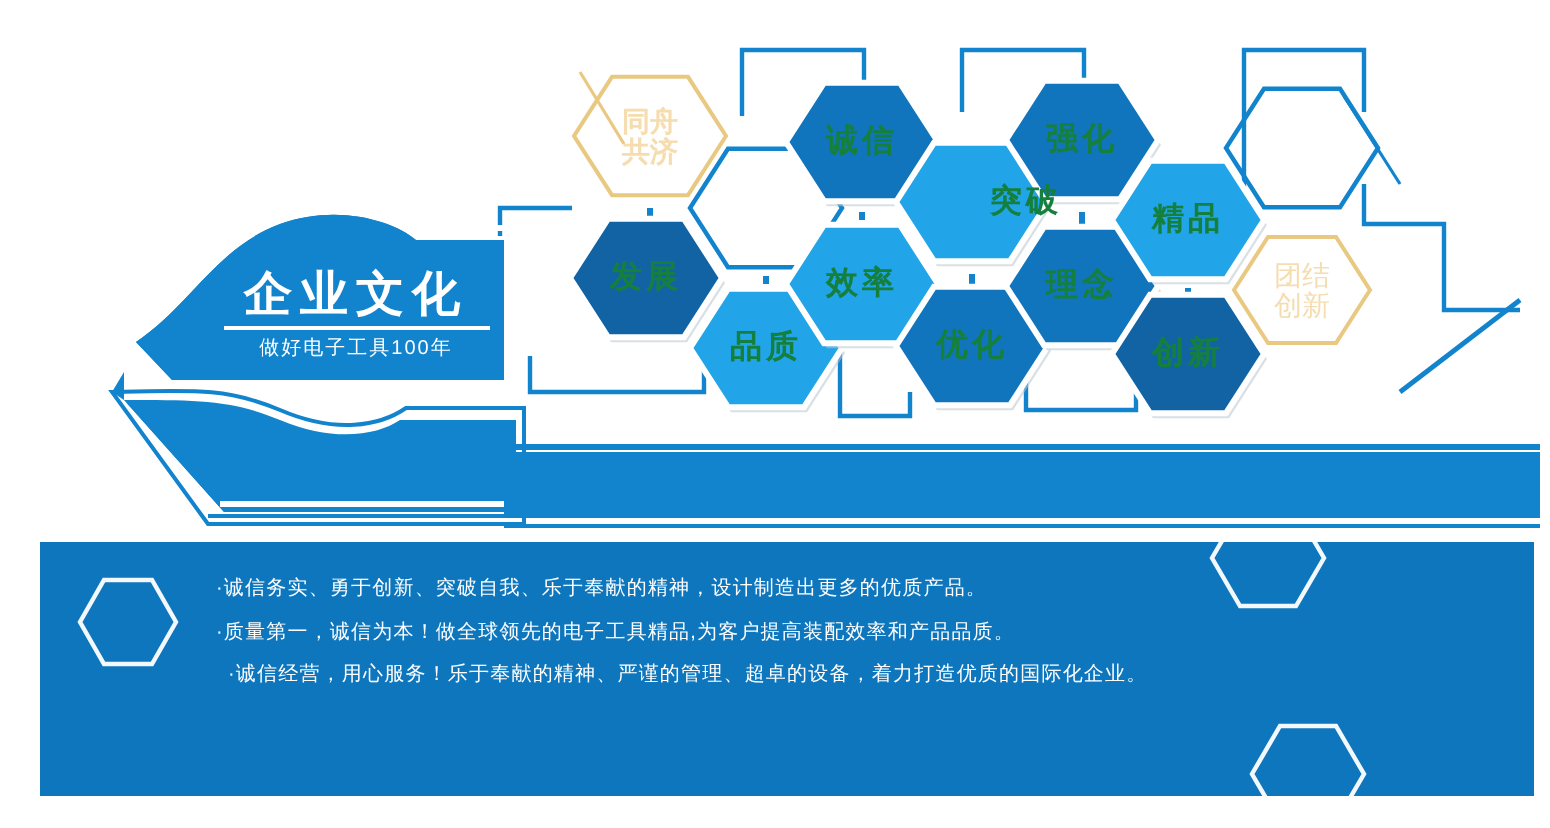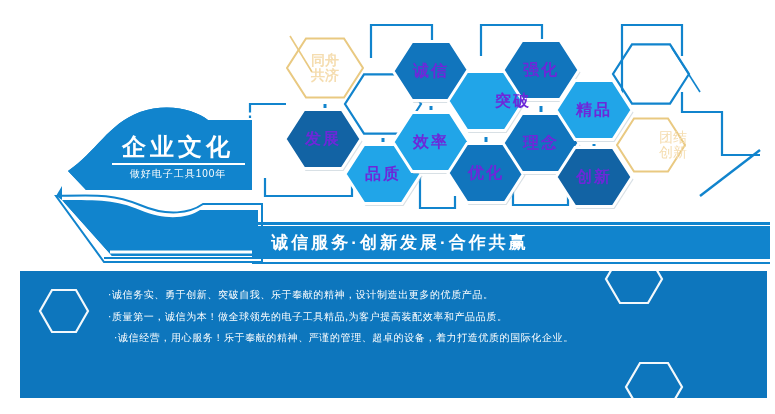--- a/index.html
+++ b/index.html
@@ -3,21 +3,21 @@
 <meta charset="utf-8">
 <style>
   html,body{margin:0;padding:0;background:#ffffff;}
   body{width:775px;height:414px;position:relative;overflow:hidden;
        font-family:"Liberation Sans","DejaVu Sans",sans-serif;}
 
   #stage{position:absolute;left:0;top:0;width:775px;height:414px;}
   #stage svg{position:absolute;left:0;top:0;}
 
   
-  .hexlabel{position:absolute;color:#6d28d9;font-weight:bold;
+  .hexlabel{position:absolute;color:#15803d;font-weight:bold;
             letter-spacing:2px;white-space:nowrap;
             transform:translate(-50%,-50%);pointer-events:none;font-family:Liberation Mono, monospace;}
   .hexlabel.sz1{font-size:16px;}
 
   .ghostlabel{position:absolute;color:#f5ddb0;font-weight:normal;
               white-space:nowrap;text-align:center;line-height:1.05;
               font-size:14px;transform:translate(-50%,-50%);
               pointer-events:none;}
 
   
@@ -165,28 +165,27 @@
       <div class="hexlabel sz1" style="left: 323px; top: 139px;">发展</div>
       <div class="hexlabel sz1" style="left: 383px; top: 174px;">品质</div>
       <div class="hexlabel sz1" style="left: 431px; top: 71px;">诚信</div>
       <div class="hexlabel sz1" style="left: 431px; top: 142px;">效率</div>
       <div class="hexlabel sz1" style="left: 486px; top: 101px; margin-left: 27px;">突破</div>
       <div class="hexlabel sz1" style="left: 486px; top: 173px;">优化</div>
       <div class="hexlabel sz1" style="left: 541px; top: 70px; text-align: right;">强化</div>
       <div class="hexlabel sz1" style="left: 541px; top: 143px;">理念</div>
       <div class="hexlabel sz1" style="left: 594px; top: 110px;">精品</div>
       <div class="hexlabel sz1" style="left: 594px; top: 177px;">创新</div>
-      <div class="ghostlabel" style="left: 651px; top: 145px; margin-left: 22px;">团结<br>创新</div>
+      <div class="ghostlabel" style="left: 651px; top: 145px;">团结<br>创新</div>
     </div>
 
   <div id="bannerTitle">企业文化</div>
   <div id="bannerRule"></div>
   <div id="bannerSub">做好电子工具100年</div>
 
-  <div id="slogan">诚信服务·创新发展·合作共赢</div>
 
   <div id="panel">
     <svg width="747" height="127" style="position:absolute;left:0;top:0;">
       <g fill="none" stroke="#ffffff" stroke-width="2.2" opacity=".95">
         <polygon points="32,19 56,19 68,40 56,61 32,61 20,40"></polygon>
         <polygon points="600,-16 628,-16 642,8 628,32 600,32 586,8"></polygon>
         <polygon points="620,92 648,92 662,116 648,140 620,140 606,116"></polygon>
       </g>
     </svg>
     <div id="panelText">

